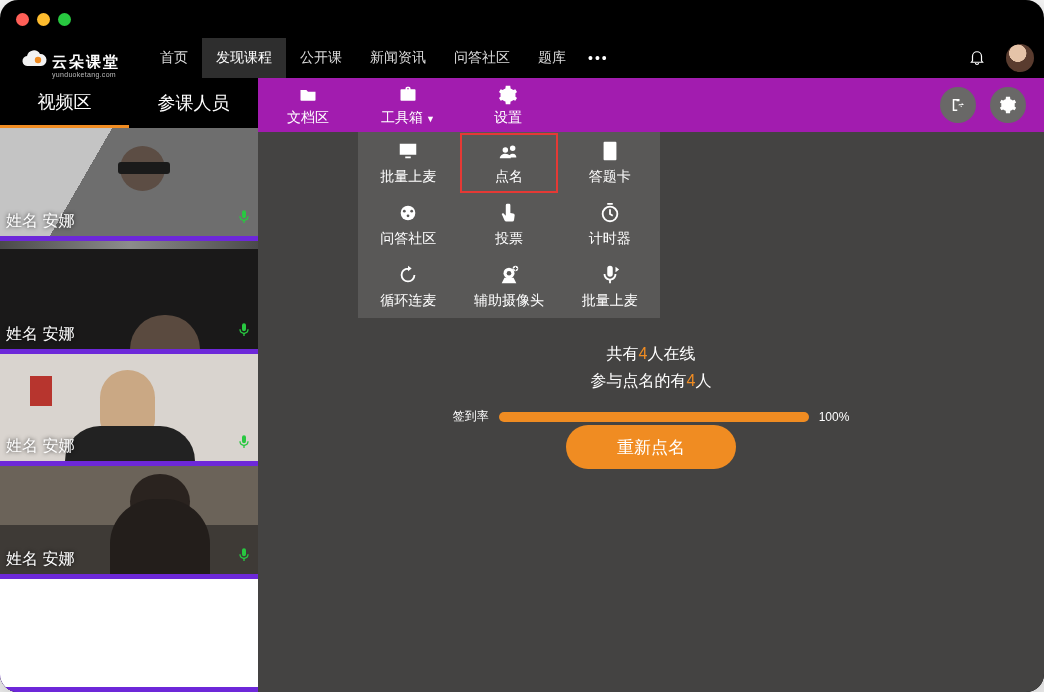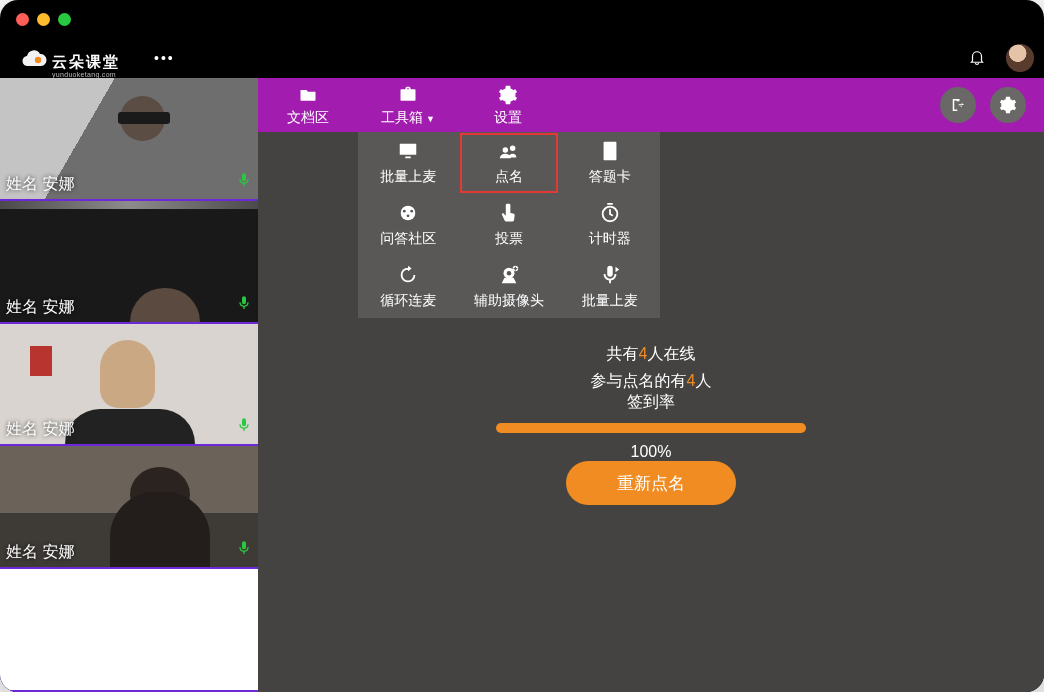--- a/index.html
+++ b/index.html
@@ -23,21 +23,21 @@
 .nav-more { margin-left:8px; letter-spacing:2px; cursor:pointer; }
 .top-right { margin-left:auto; display:flex; align-items:center; gap:20px; }
 .bell-icon svg { width:18px; height:18px; }
 .avatar { width:28px; height:28px; border-radius:50%; background: radial-gradient(circle at 42% 33%, #e5c3a8 0 34%, #5a3c2f 36% 100%); }
 .app { display:flex; height: 614px; }
 .sidebar { width: 258px; background:#000; display:flex; flex-direction:column; }
 .side-tabs { height:50px; display:flex; color:#fff; font-size:18px; }
 .side-tab { flex:1; display:flex; align-items:center; justify-content:center; cursor:pointer; }
 .side-tab.active { border-bottom: 3px solid #F08C22; }
 .video-list { flex:1; overflow:hidden; display:flex; flex-direction:column; }
-.video-tile { height: 130px; background:#6d28d9; position:relative; border-bottom:2px solid #6d28d9; overflow:hidden; }
+.video-tile { height: 130px; background:#6d28d9; position:relative; border-bottom:5px solid #6d28d9; overflow:hidden; }
 .video-tile .scene { position:absolute; inset:0; }
 .s1 { background: linear-gradient(120deg, #c4c4c4 0 35%, #6e6e6e 35% 100%); }
 .s1 .head { position:absolute; top:18px; left:120px; width:45px; height:45px; border-radius:50%; background:#5c4d44; }
 .s1 .glasses { position:absolute; top:34px; left:118px; width:52px; height:12px; background:#1a1a1a; border-radius:3px; }
 .s2 { background:#1a1919; }
 .s2 .light { position:absolute; top:0; left:0; right:0; height:8px; background:linear-gradient(90deg,#4a4a4a,#8c8c8c,#4a4a4a); }
 .s2 .head { position:absolute; bottom:0; left:130px; width:70px; height:34px; border-top-left-radius:35px; border-top-right-radius:35px; background:#5a4a3f; }
 .s3 { background:#d9d4cf; }
 .s3 .wall { position:absolute; left:30px; top:22px; width:22px; height:30px; background:#B7352E; }
 .s3 .head { position:absolute; top:16px; left:100px; width:55px; height:68px; border-radius:30px 30px 20px 20px; background:#caa884; }
@@ -58,21 +58,21 @@
 .top-right-tools { margin-left:auto; display:flex; align-items:center; gap:14px; padding-right:18px; }
 .circle-icon { width:36px; height:36px; border-radius:50%; background:#696867; display:flex; align-items:center; justify-content:center; cursor:pointer; }
 .circle-icon svg { width:18px; height:18px; fill:#fff; }
 .dropdown-panel { position:absolute; top:54px; left:100px; width:302px; background:#595857; display:grid; grid-template-columns: repeat(3,1fr); }
 .drop-item { height:62px; display:flex; flex-direction:column; align-items:center; justify-content:center; gap:3px; color:#fff; font-size:14px; cursor:pointer; }
 .drop-item.highlight { outline:2px solid #E53935; outline-offset:-3px; }
 .drop-item svg { width:24px; height:22px; fill:#fff; }
 .rollcall-content { position:absolute; top:260px; left:0; right:0; display:flex; flex-direction:column; align-items:center; color:#fff; }
 .roll-line { font-size:16px; margin-top:6px; }
 .roll-num { color:#F08C22; }
-.prog-row { display:flex; align-items:center; gap:10px; font-size:16px;flex-direction:column; }
+.prog-row { display:flex; align-items:center; gap:10px; margin-top:16px; font-size:12px; }
 .prog-bar { width:310px; height:10px; border-radius:6px; background:#F08C22; }
 .restart-btn { width:170px; height:44px; border-radius:22px; background:#F08C22; color:#fff; border:none; font-size:17px; cursor:pointer; }
 </style>
 </head>
 <body>
 
 <div class="window">
   <div class="titlebar">
     <div class="dot d-red"></div>
     <div class="dot d-yellow"></div>
@@ -85,33 +85,45 @@
         <svg viewBox="0 0 30 22">
             <path fill="#fff" d="M22 7a7 7 0 0 0-13 2 5 5 0 0 0 1 10h13a6 6 0 0 0-1-12z" opacity=".95"></path>
             <circle cx="20" cy="13" r="3.2" fill="#F08C22"></circle>
           </svg>
       </span>
       <span class="logo-txt">
         <span class="logo-cn">云朵课堂</span>
         <span class="logo-en">yunduoketang.com</span>
       </span>
     </div>
+    <div class="nav-items" id="nav-items">
+        <div class="nav-item">首页</div>
+        <div class="nav-item active">发现课程</div>
+        <div class="nav-item">公开课</div>
+        <div class="nav-item">新闻资讯</div>
+        <div class="nav-item">问答社区</div>
+        <div class="nav-item">题库</div>
+      </div>
     <span class="nav-more">•••</span>
     <div class="top-right">
       <span class="bell-icon">
         <svg viewBox="0 0 24 24">
             <path fill="none" stroke="#fff" stroke-width="1.6" d="M6 17V11a6 6 0 0 1 12 0v6l1.5 2H4.5zM10 20a2 2 0 0 0 4 0"></path>
           </svg>
       </span>
       <div class="avatar"></div>
     </div>
   </div>
 
   <div class="app">
     <div class="sidebar">
+      <div class="side-tabs" id="side-tabs">
+          <div class="side-tab active">视频区</div>
+          <div class="side-tab">参课人员</div>
+        </div>
       <div class="video-list" id="video-list">
           <div class="video-tile">
             <div class="scene s1">
               <div class="head"></div>
               <div class="glasses"></div>
             </div>
             <div class="name-overlay">姓名 安娜</div>
             <div class="mic-icon"><svg viewBox="0 0 24 24">
                 <path fill="#28c840" d="M12 14a3 3 0 0 0 3-3V5a3 3 0 0 0-6 0v6a3 3 0 0 0 3 3zm5-3a5 5 0 0 1-10 0H5a7 7 0 0 0 6 6.9V21h2v-3.1A7 7 0 0 0 19 11z"></path>
               </svg></div>

